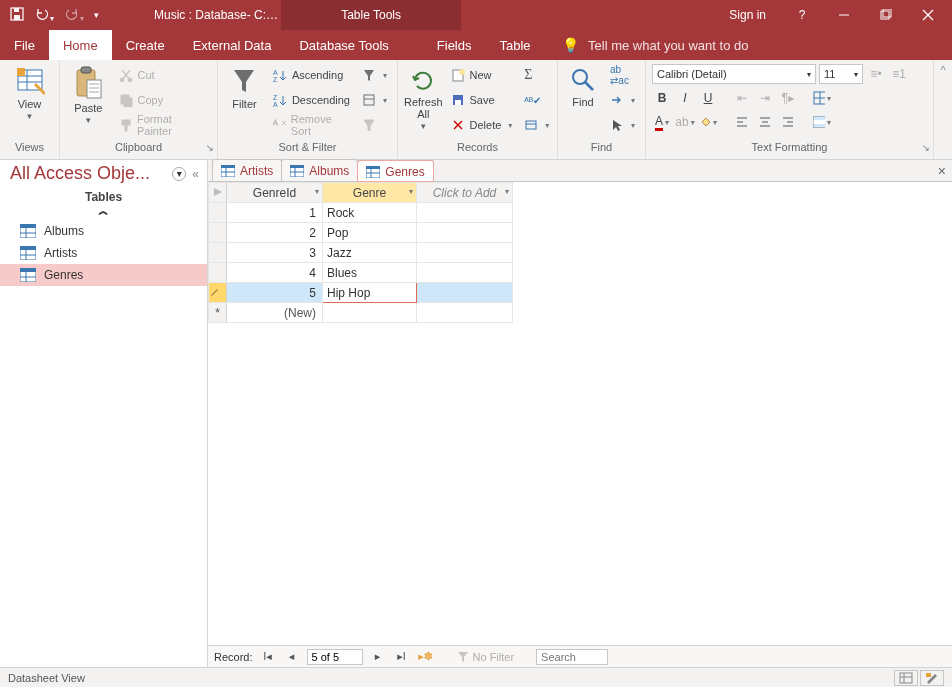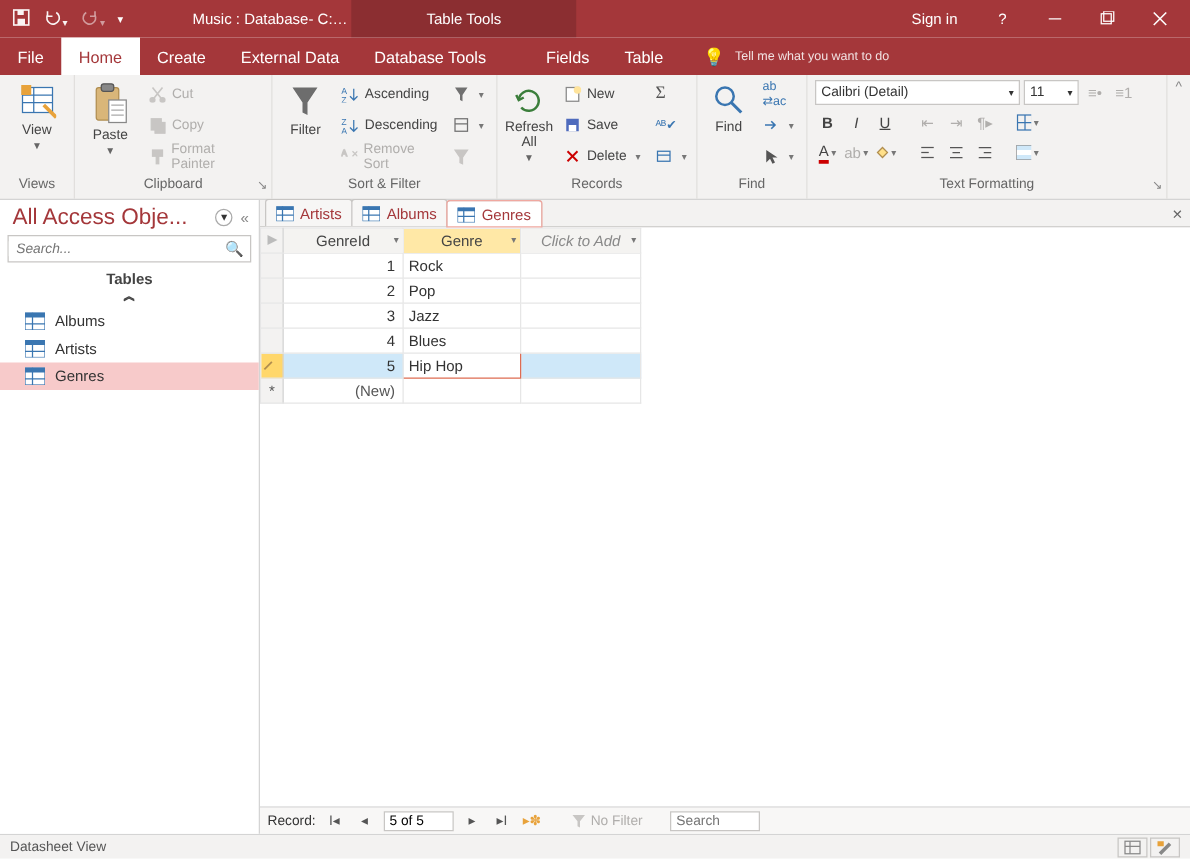--- a/index.html
+++ b/index.html
@@ -12,21 +12,21 @@
   .ctxtab { width: 180px; text-align: center; background: rgba(0,0,0,0.15); align-self: stretch; line-height: 30px; font-size: 12px;}
   .titlespacer { flex: 2; }
   .syswrap { display:flex; align-items:center; gap:2px; padding-right:4px;}
   .sysbtn { width: 40px; height:30px; display:flex; align-items:center; justify-content:center; }
   .signin { padding: 0 14px; font-size:12px;}
 
   .menubar { height: 30px; background: #a4373a; display:flex; align-items:stretch; color:#fff; }
   .menubar .mitem { padding: 0 14px; display:flex; align-items:center; font-size:13px; }
   .menubar .mitem.active { background:#fff; color:#a4373a; }
   .tellme-wrap { display:flex; align-items:center; gap:8px; padding-left:18px;}
-  .tellme-wrap input { background:transparent; border:none; color:#fff; outline:none; width:250px; font-size:10px;}
+  .tellme-wrap input { background:transparent; border:none; color:#fff; outline:none; width:250px; font-size:13px;}
   .tellme-wrap input::placeholder { color: rgba(255,255,255,0.85); }
   .bulb { font-size:14px; }
 
   .ribbon { height: 100px; border-bottom: 1px solid #d4d4d4; display:flex; background: #f3f2f1; }
   .rgroup { border-right:1px solid #e1dfdd; display:flex; flex-direction:column; }
   .rgroup .body { flex:1; display:flex; align-items:flex-start; padding: 4px 6px 0 6px; gap:4px;}
   .rgroup .label { height:18px; text-align:center; font-size:11px; color:#666; position:relative; }
   .rgroup .launcher { position:absolute; right:3px; top:1px; font-size:10px; color:#888;}
   .bigbtn { display:flex; flex-direction:column; align-items:center; width:46px; padding-top:2px; gap:2px; font-size:11px; color:#444;}
   .bigbtn .caret { font-size:8px; color:#666;}
@@ -437,24 +437,20 @@
 </div>
 
 <div class="workspace">
   <div class="navpane">
     <div class="navhead">
       <span class="navtitle">All Access Obje...</span>
       <span style="display:flex;gap:6px;align-items:center;">
         <span style="font-size:10px;border:1px solid #aaa;border-radius:50%;width:14px;height:14px;display:flex;align-items:center;justify-content:center;">▾</span>
         <span style="font-size:12px;color:#888;">«</span>
       </span>
-    </div>
-    <div class="navsearch">
-      <input placeholder="Search..." style="">
-      <span style="padding:0 5px;color:#888;">🔍</span>
     </div>
     <div class="navgroup">
       <span>Tables</span>
       <span style="font-size:10px;">︽</span>
     </div>
     <div id="navitems">
         <div class="navitem">
           <svg class="tblicon">
             <rect x="0" y="0" width="16" height="14" fill="#fff" stroke="#3a76b1"></rect>
             <rect x="0" y="0" width="16" height="4" fill="#3a76b1"></rect>

